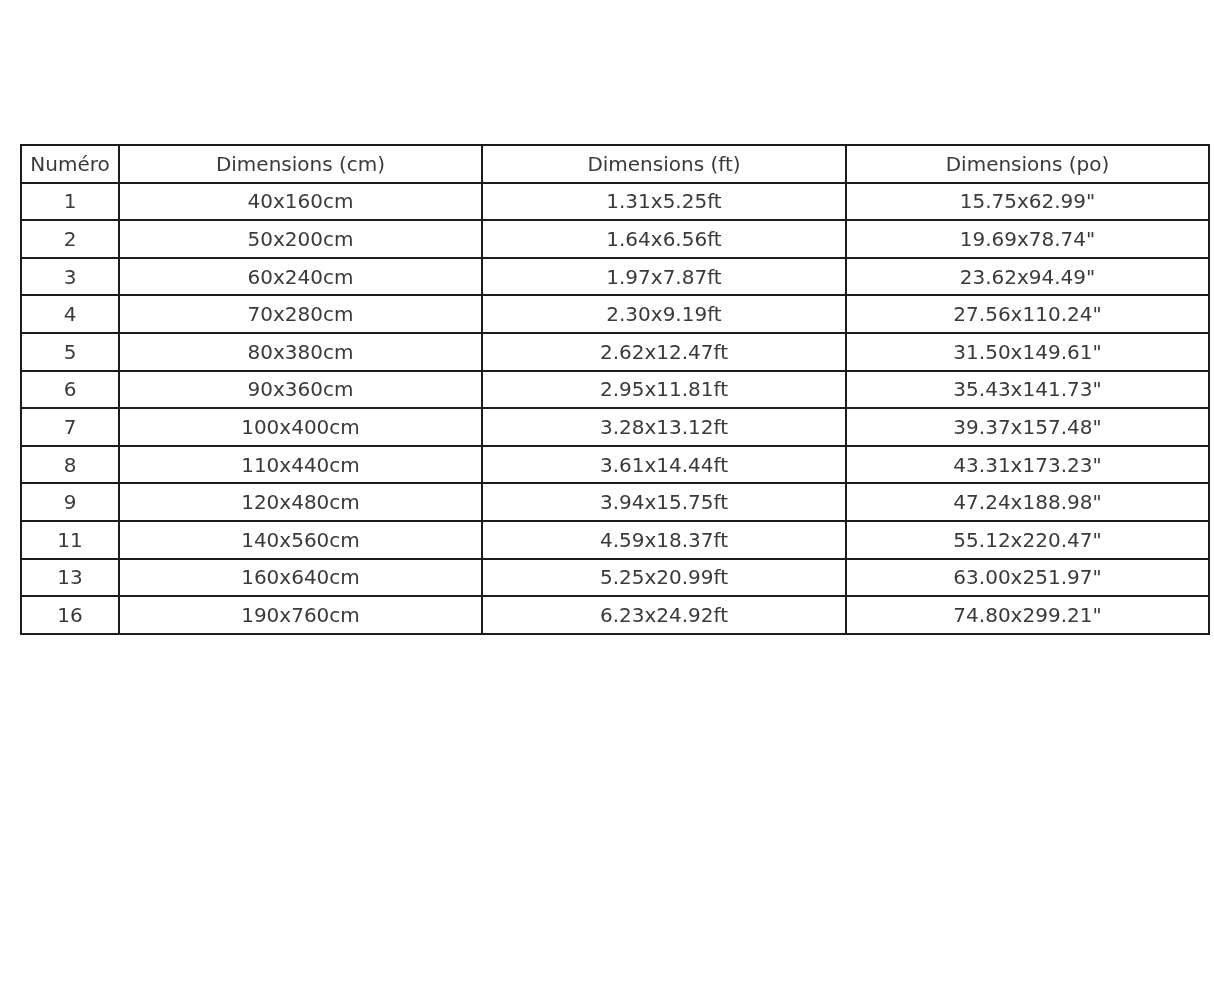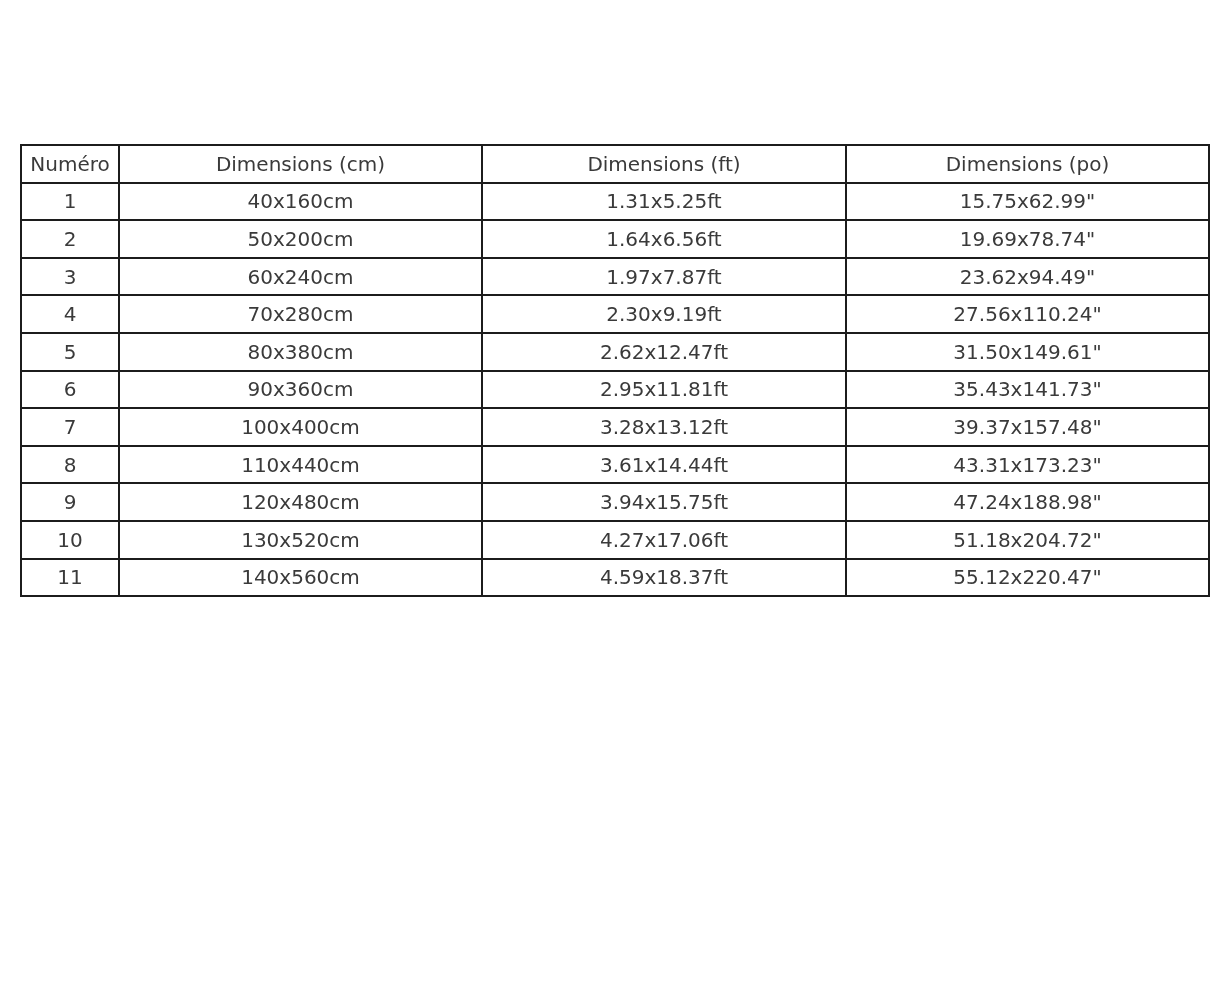--- a/index.html
+++ b/index.html
@@ -108,25 +108,31 @@
         <td>3.61x14.44ft</td>
         <td>43.31x173.23"</td>
       </tr>
       <tr>
         <td>9</td>
         <td>120x480cm</td>
         <td>3.94x15.75ft</td>
         <td>47.24x188.98"</td>
       </tr>
       <tr>
-        <td>10</td>
-        <td>130x520cm</td>
-        <td>4.27x17.06ft</td>
-        <td>51.18x204.72"</td>
-      </tr>
-      <tr>
         <td>11</td>
         <td>140x560cm</td>
         <td>4.59x18.37ft</td>
         <td>55.12x220.47"</td>
       </tr>
+      <tr>
+        <td>13</td>
+        <td>160x640cm</td>
+        <td>5.25x20.99ft</td>
+        <td>63.00x251.97"</td>
+      </tr>
+      <tr>
+        <td>16</td>
+        <td>190x760cm</td>
+        <td>6.23x24.92ft</td>
+        <td>74.80x299.21"</td>
+      </tr>
     </tbody>
 </table>
 
 </body></html>

